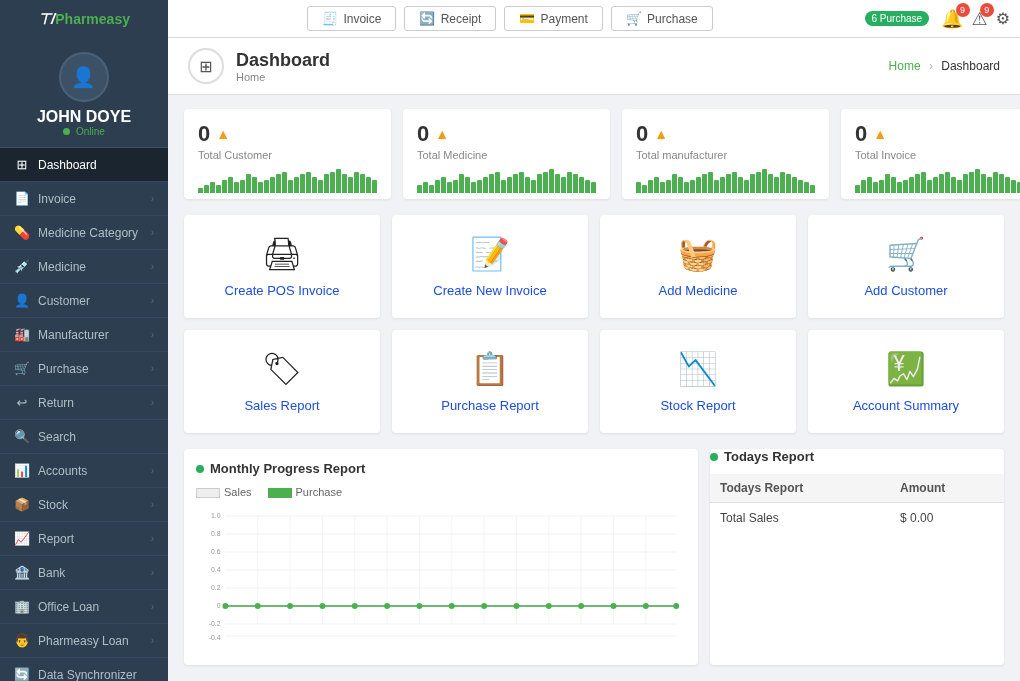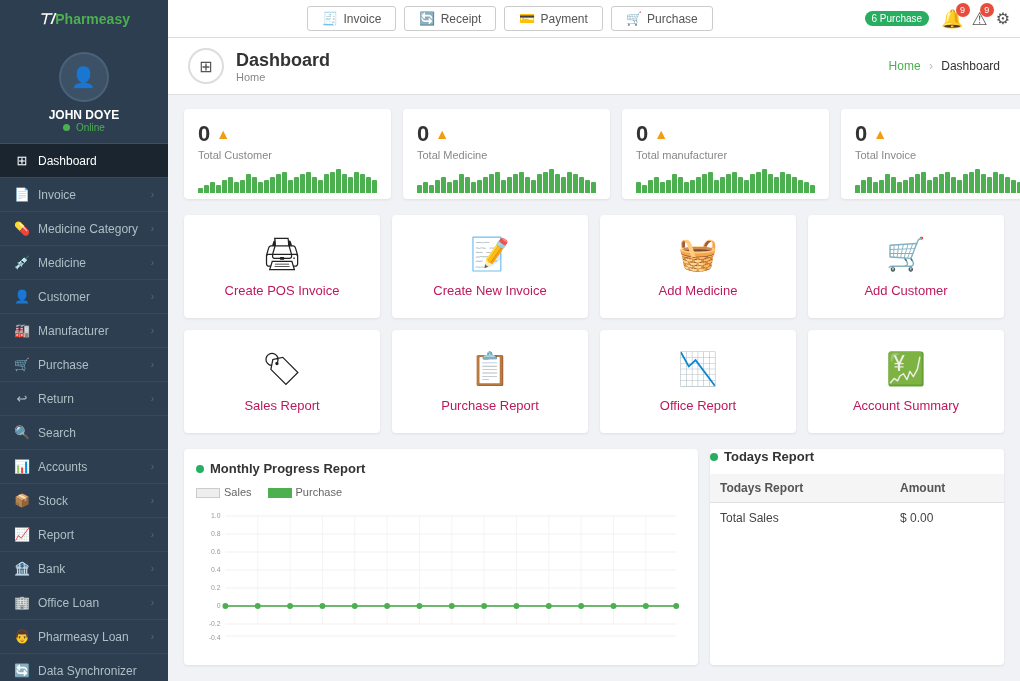--- a/index.html
+++ b/index.html
@@ -100,21 +100,21 @@
       border-radius: 50%;
       background: #3d5166;
       margin: 0 auto 6px;
       display: flex;
       align-items: center;
       justify-content: center;
       font-size: 20px;
       color: #aaa;
       border: 2px solid #4a6278;
     }
-    .profile-name { color: #fff; font-size: 12px; font-weight: bold; }
+    .profile-name { color: #fff; font-size: 16px; font-weight: bold; }
     .online-badge { color: #4CAF50; font-size: 10px; }
     .online-dot { display: inline-block; width: 7px; height: 7px; background: #4CAF50; border-radius: 50%; margin-right: 3px; }
     .sidebar-menu { flex: 1; }
     .sidebar-item {
       display: flex;
       align-items: center;
       justify-content: space-between;
       padding: 9px 14px;
       cursor: pointer;
       color: #b0bec5;
@@ -195,21 +195,21 @@
     .action-card {
       background: #fff;
       border-radius: 4px;
       padding: 20px 10px;
       text-align: center;
       cursor: pointer;
       box-shadow: 0 1px 3px rgba(0,0,0,0.08);
       transition: box-shadow 0.2s;
     }
     .action-icon { font-size: 32px; margin-bottom: 10px; color: #222; }
-    .action-label { font-size: 13px; color: #be185d; font-weight: 500; }
+    .action-label { font-size: 13px; color: #1d4ed8; font-weight: 500; }
 
     
     .bottom-section {
       display: flex;
       gap: 12px;
       padding: 8px 16px 16px;
       flex: 1;
     }
     .chart-card {
       flex: 1;
@@ -641,21 +641,21 @@
       <div class="action-card">
         <div class="action-icon">🏷</div>
         <div class="action-label">Sales Report</div>
       </div>
       <div class="action-card">
         <div class="action-icon">📋</div>
         <div class="action-label">Purchase Report</div>
       </div>
       <div class="action-card">
         <div class="action-icon">📉</div>
-        <div class="action-label">Office Report</div>
+        <div class="action-label">Stock Report</div>
       </div>
       <div class="action-card">
         <div class="action-icon">💹</div>
         <div class="action-label">Account Summary</div>
       </div>
     </div>
 
     <div class="bottom-section">
 
       <div class="chart-card">

